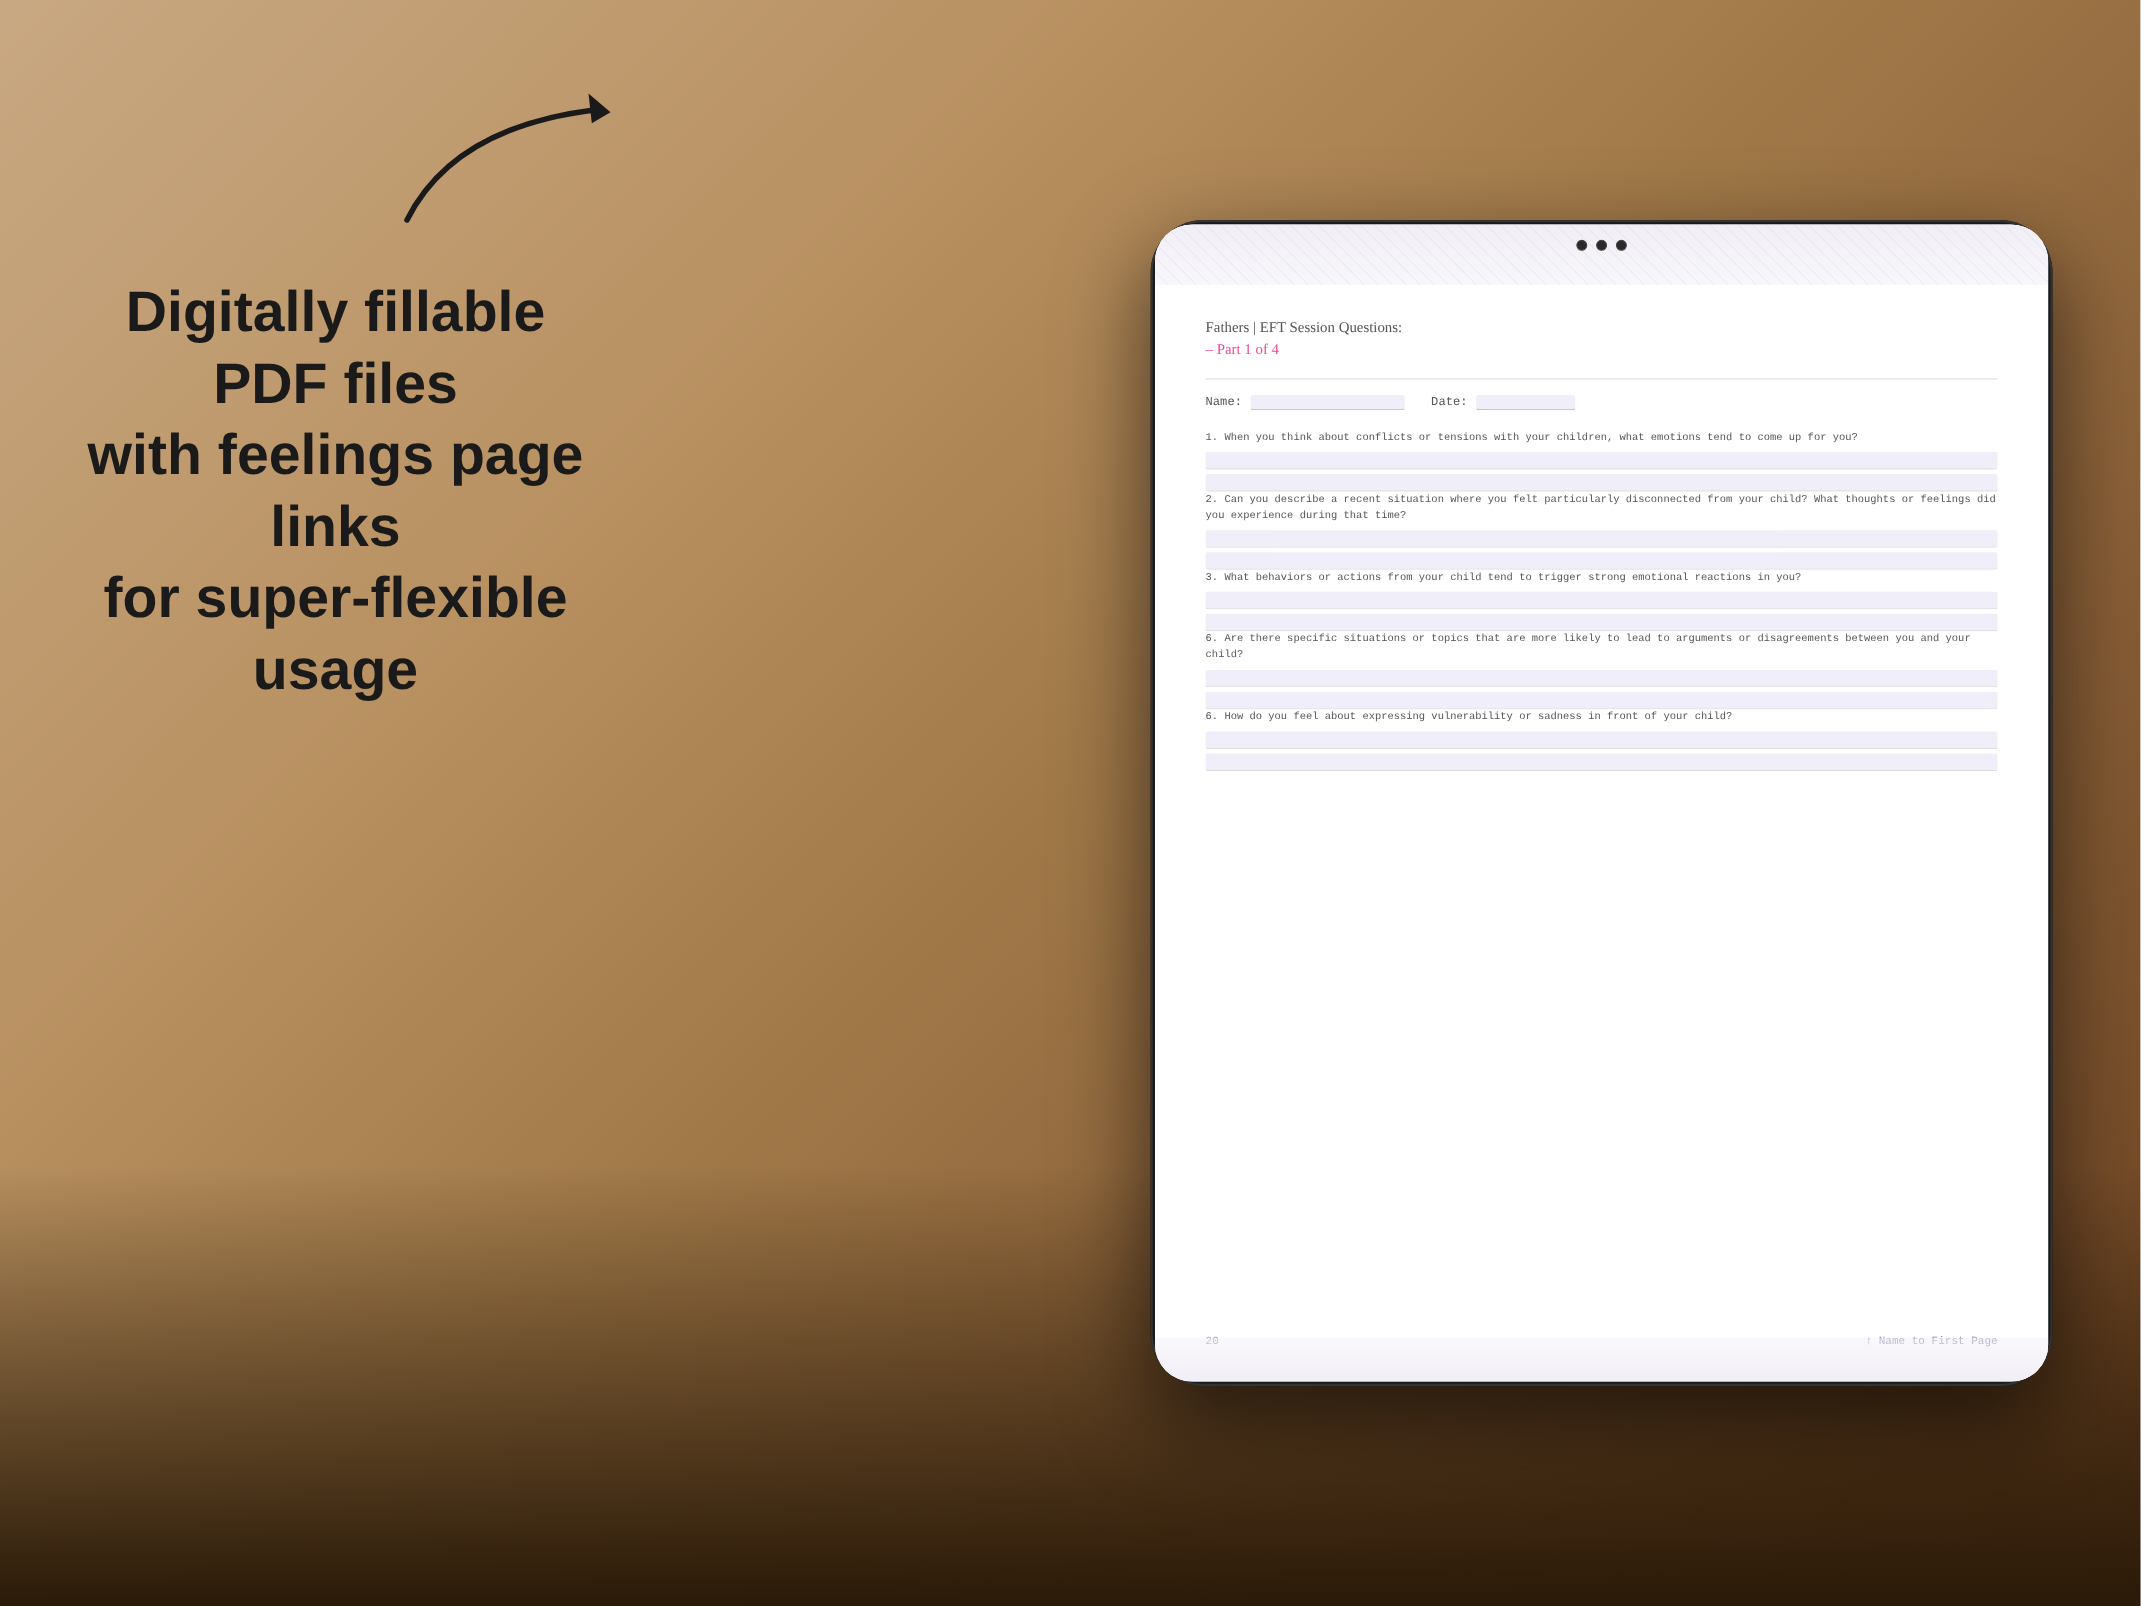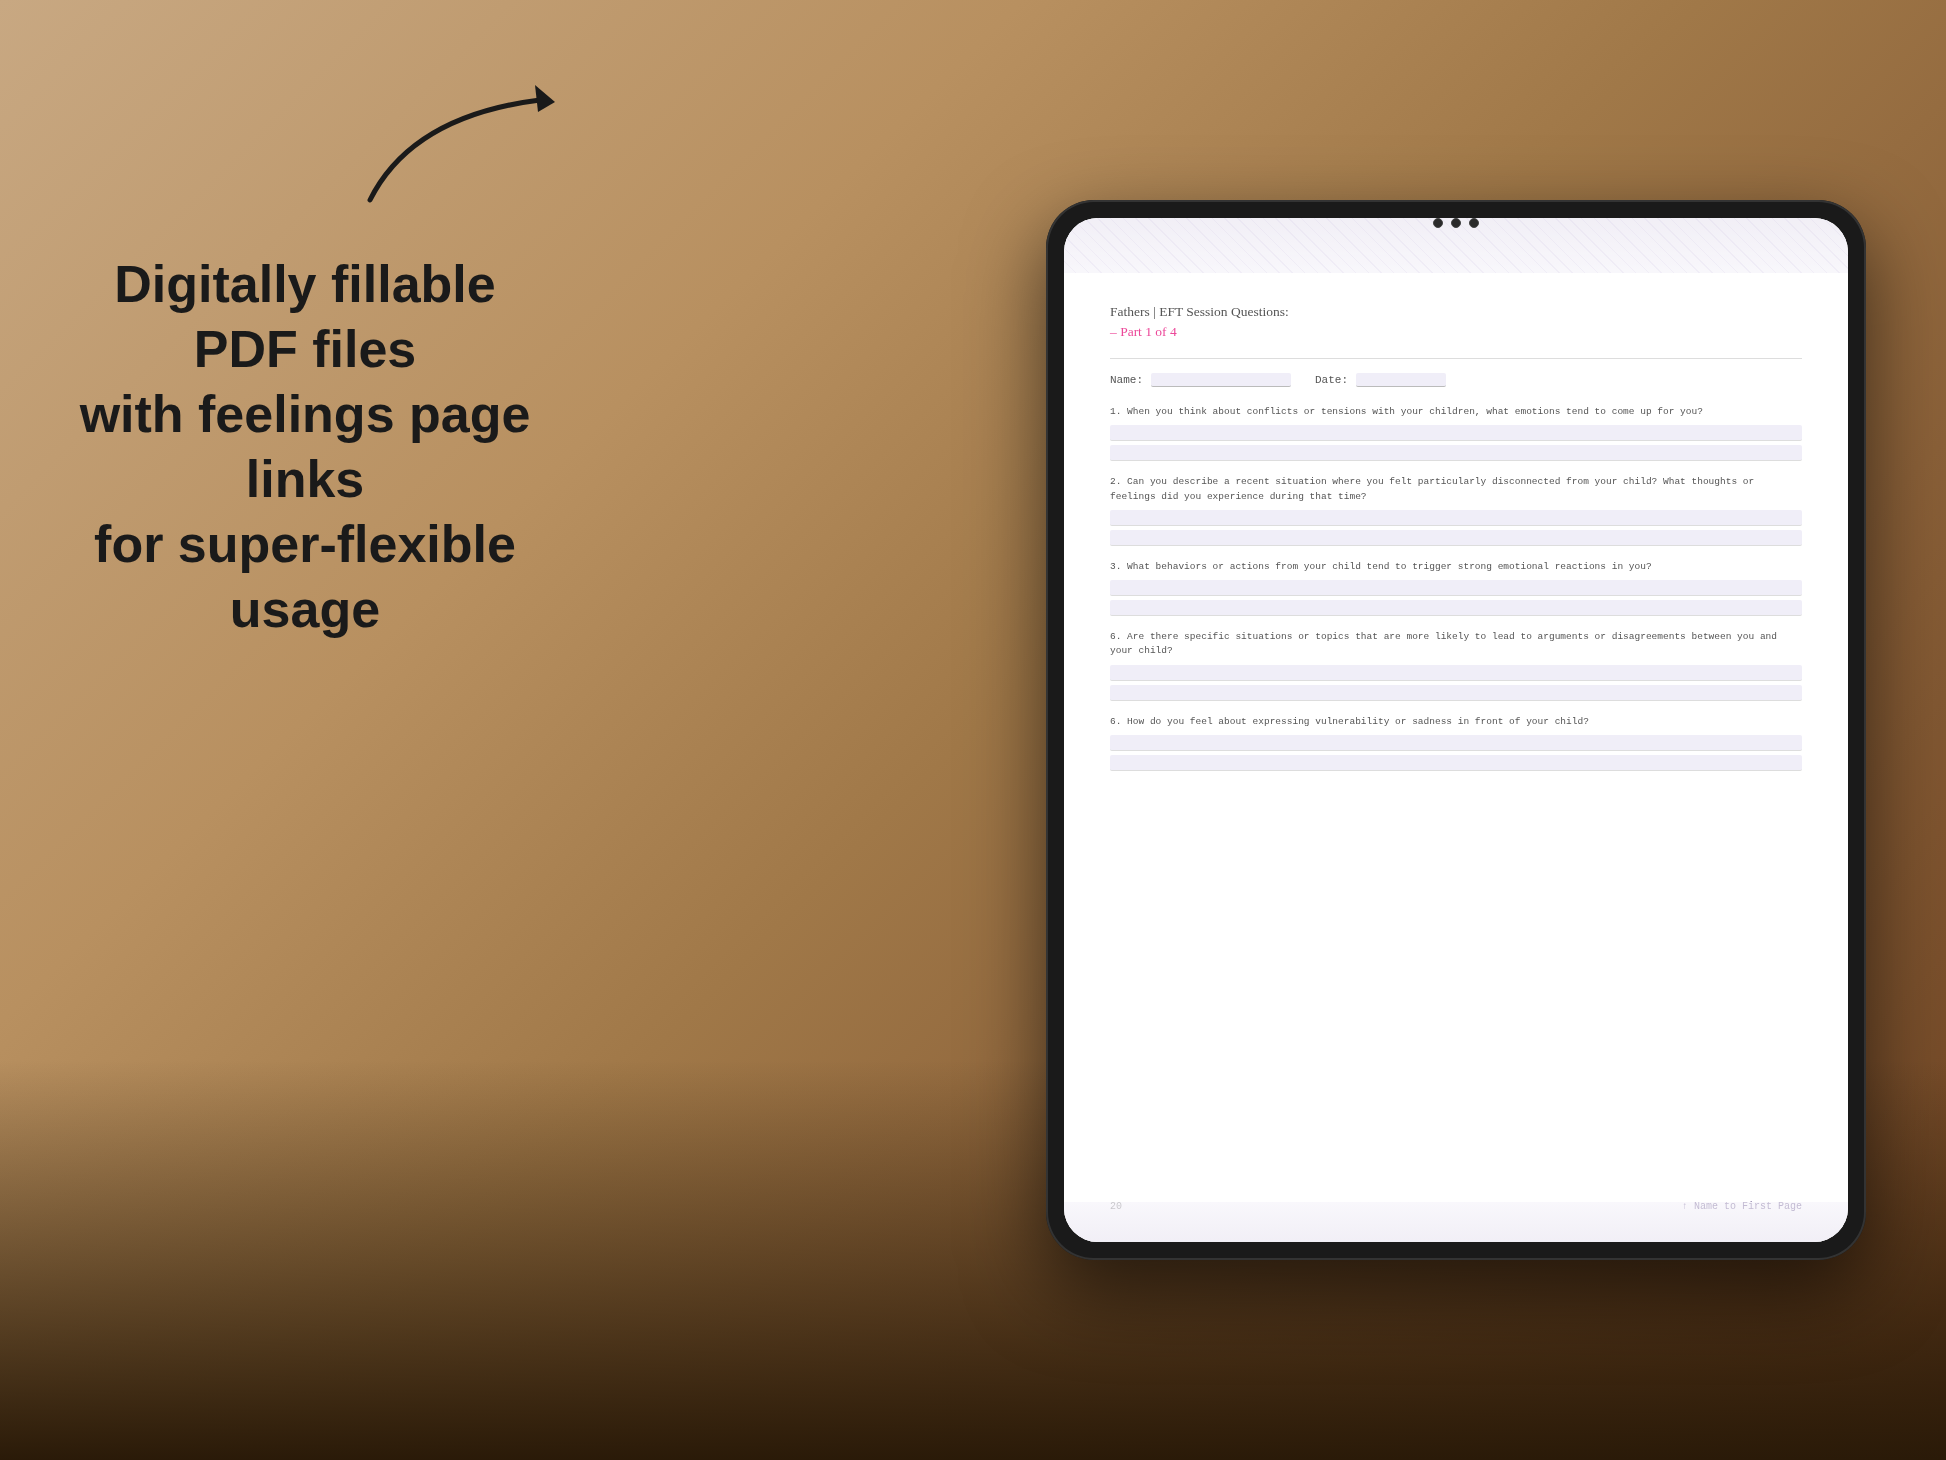--- a/index.html
+++ b/index.html
@@ -69,21 +69,21 @@
       display: flex;
       align-items: center;
       justify-content: center;
     }
 
     .tablet {
       width: 925px;
       height: 1060px;
       background: #1a1a1a;
       border-radius: 48px;
-      padding: 18px;
+      padding: 4px;
       box-shadow: 0 30px 80px rgba(0,0,0,0.6), inset 0 0 0 2px #333;
       position: relative;
     }
 
     .tablet-camera-bar {
       position: absolute;
       top: 18px;
       left: 50%;
       transform: translateX(-50%);
       display: flex;
@@ -198,21 +198,20 @@
     }
 
     .pdf-questions {
       flex: 1;
       display: flex;
       flex-direction: column;
       gap: 0;
     }
 
     .pdf-question-block {
-      margin-bottom: 14px;
     }
 
     .pdf-question-text {
       font-family: 'Courier New', Courier, monospace;
       font-size: 9.5px;
       color: #555;
       line-height: 1.5;
       margin-bottom: 6px;
     }
 

